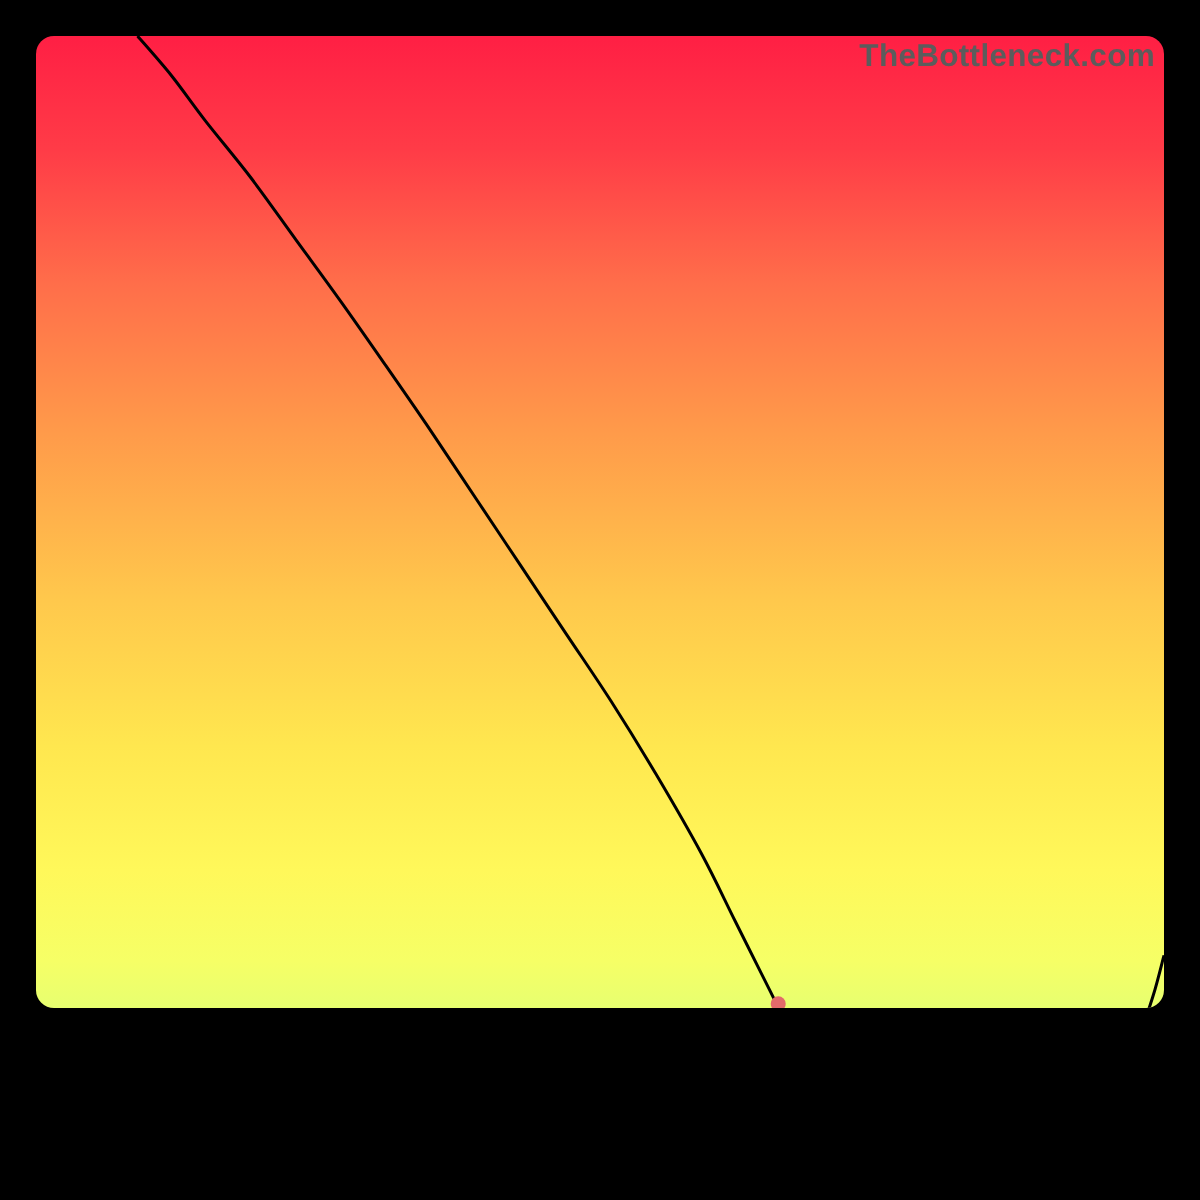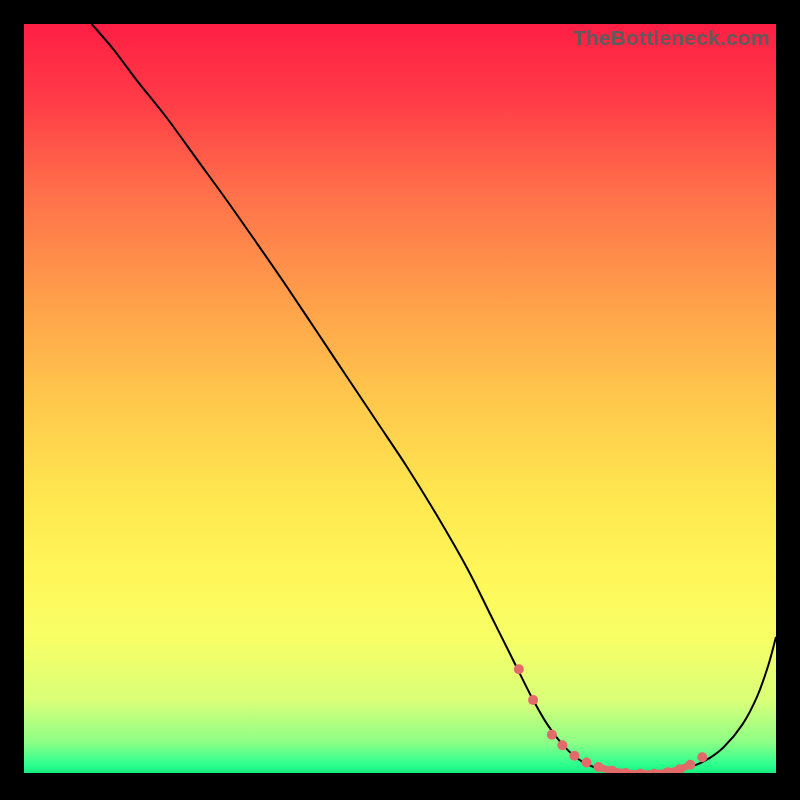--- a/index.html
+++ b/index.html
@@ -16,22 +16,23 @@
     top: 0;
     width: 800px;
     height: 800px;
     background: #000;
   }
   .plot-area {
     position: absolute;
     left: 24px;
     top: 24px;
     width: 752px;
-    height: 749px;
+    height: 648px;
     overflow: hidden;
+    border-radius: 12px;
   }
   .watermark {
     position: absolute;
     top: 2px;
     right: 6px;
     font-family: Arial, Helvetica, sans-serif;
     font-size: 21px;
     font-weight: 600;
     color: #5c5c5c;
     letter-spacing: 0.2px;

